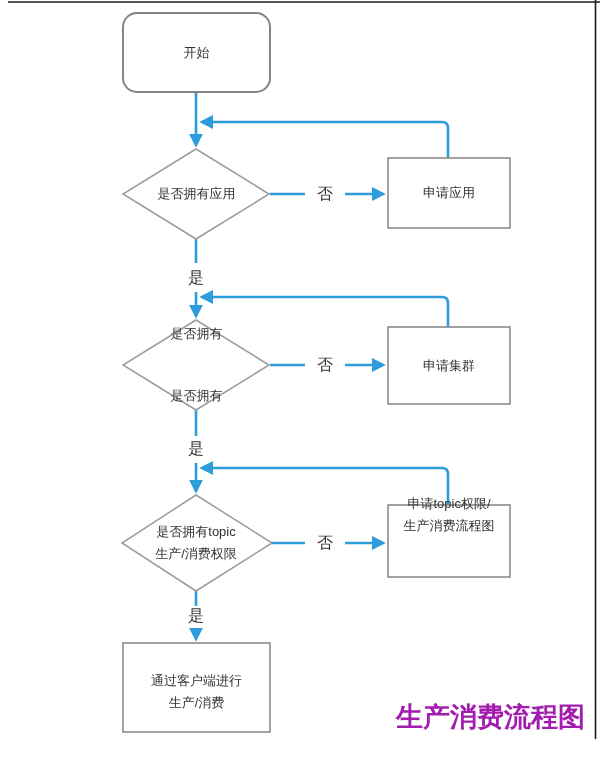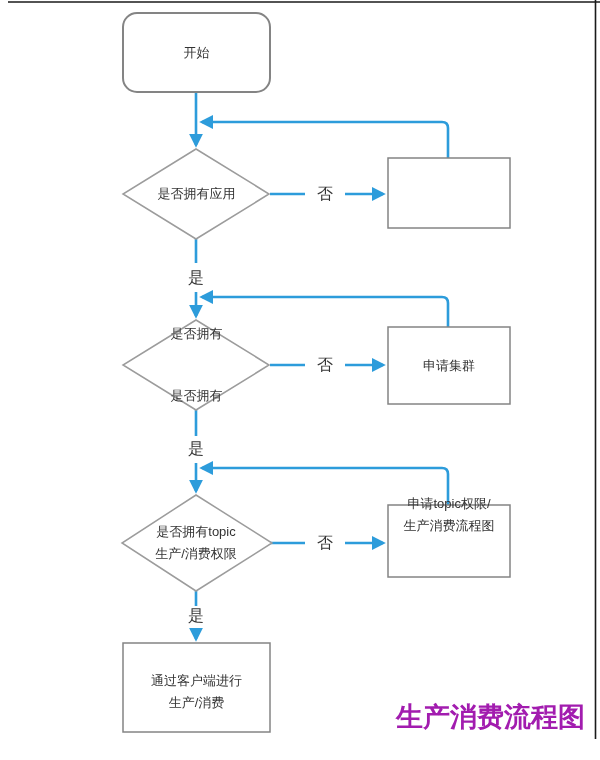--- a/index.html
+++ b/index.html
@@ -97,20 +97,21 @@
     <polygon points="196,495 272,543 196,591 122,543" fill="#ffffff" stroke-width="1.5" stroke="#9C9C9C"></polygon>
     <rect x="388" y="505" width="122" height="72" fill="#ffffff" stroke-width="1.5" stroke="#848484"></rect>
 
     <rect x="123" y="643" width="147" height="89" fill="#ffffff" stroke-width="1.5" stroke="#848484"></rect>
   </svg>
 
   <div class="node-label" style="left:123px; top:13px; width:147px; height:79px;">开始</div>
 
   <div class="node-label" style="left:123px; top:149px; width:147px; height:90px;font-family:Liberation Serif, serif;">是否拥有应用</div>
 
+  <div class="node-label" style="left:388px; top:158px; width:122px; height:70px;">申请应用</div>
 
   <div class="node-label" style="left:123px; top:320px; width:147px; height:90px;gap:40px;">
     <div>是否拥有</div>
     <div>是否拥有</div>
   </div>
 
   <div class="node-label" style="left:388px; top:327px; width:122px; height:77px;border-radius:19px;">申请集群</div>
 
   <div class="node-label" style="left:113px; top:495px; width:166px; height:96px;">
     <div>是否拥有topic</div>

